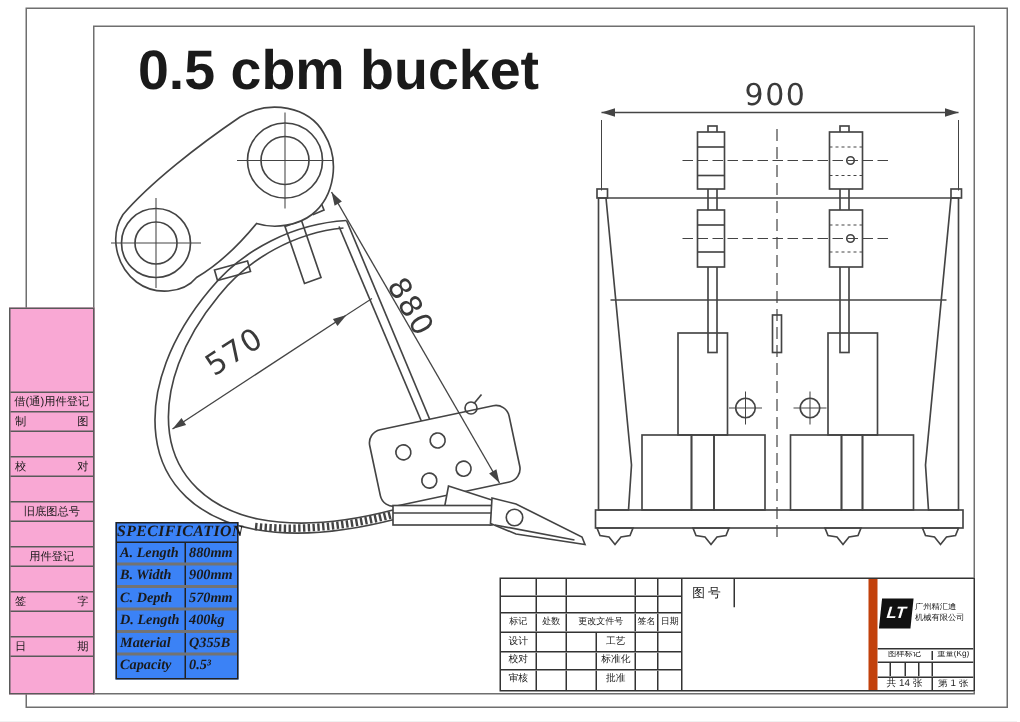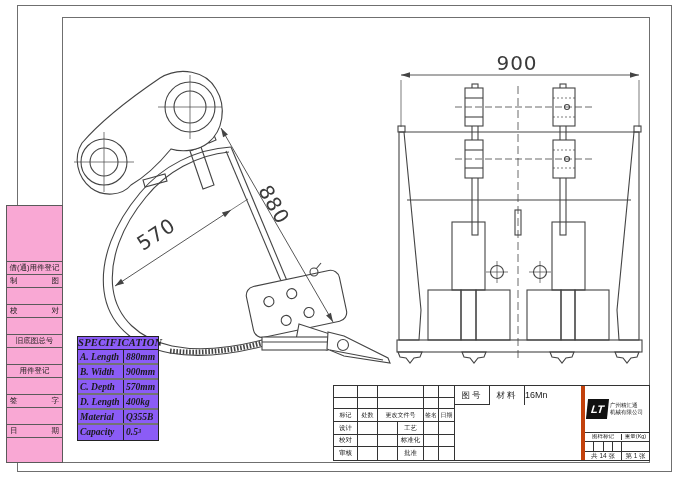--- a/index.html
+++ b/index.html
@@ -5,21 +5,21 @@
   *{margin:0;padding:0;box-sizing:border-box}
   html,body{background:#e8e8e8}
   .page{position:relative;width:680px;height:481px;background:#fff;overflow:hidden;
         font-family:"Liberation Sans",sans-serif;color:#1a1a1a}
   .outer-border{position:absolute;left:17px;top:5px;width:655px;height:467px;border:1px solid #6f6f6f;z-index:1}
   .inner-frame{position:absolute;left:62px;top:17px;width:588px;height:446px;border:1px solid #6f6f6f;z-index:1}
   .drawing-svg{position:absolute;left:0;top:0;z-index:2}
   .main-title{position:absolute;left:92px;top:26px;font-size:37px;font-weight:bold;z-index:3;white-space:nowrap}
 
   
-  .spec{position:absolute;left:77px;top:336px;width:82px;z-index:3;background:#8b5cf6;border:1.5px solid #222;
+  .spec{position:absolute;left:77px;top:348px;width:82px;z-index:3;background:#3b82f6;border:1.5px solid #222;
         font-family:"Liberation Serif",serif;font-style:italic;font-weight:bold}
   .spec-header{height:13px;border-bottom:1px solid #222;text-align:center;font-size:10.5px;line-height:12px;letter-spacing:.3px}
   .spec-row{display:flex;height:15px;border-bottom:2px solid #737373;font-size:9.5px;line-height:14px}
   .spec-row:last-child{border-bottom:none}
   .spec-label{width:46px;border-right:1px solid #222;padding-left:2px;white-space:nowrap;overflow:hidden}
   .spec-value{flex:1;padding-left:2px;white-space:nowrap;overflow:hidden}
 
   
   .strip{position:absolute;left:6px;top:205px;width:57px;height:258px;z-index:3;background:#f9a8d4;
          border:1px solid #5a5a5a;font-size:7.5px;line-height:1}
@@ -32,21 +32,21 @@
   .tb{position:absolute;left:333px;top:385px;width:317px;height:76px;z-index:3;background:#fff;
       border:1px solid #333;display:flex;font-size:7px;line-height:1}
   .tb div{overflow:hidden;white-space:nowrap}
   .tb-left{width:121px;border-right:1px solid #333;display:flex;flex-direction:column}
   .rev-empty{display:grid;grid-template-columns:24px 20px 46px 15px 1fr;height:12px;border-bottom:1px solid #333}
   .rev-head{display:grid;grid-template-columns:24px 20px 46px 15px 1fr;height:13px;border-bottom:1px solid #333;font-size:6px}
   .role-row{display:grid;grid-template-columns:24px 20px 20px 26px 15px 1fr;height:13px;border-bottom:1px solid #333;font-size:6.5px}
   .role-row:last-child,.tb-mid-row:last-child{border-bottom:none}
   .rev-empty>div,.rev-head>div,.role-row>div{border-right:1px solid #333;display:flex;align-items:center;justify-content:center}
   .rev-empty>div:last-child,.rev-head>div:last-child,.role-row>div:last-child{border-right:none}
-  .tb-mid{width:130px;border-right:4px solid #c2410c;display:flex;flex-direction:row}
+  .tb-mid{width:130px;border-right:6px solid #c2410c;display:flex;flex-direction:column}
   .tb-mid-row{display:flex;height:19px;border-bottom:1px solid #333}
   .tb-mid-label{width:35px;border-right:1px solid #333;display:flex;align-items:center;justify-content:center;
                 font-size:8.5px;letter-spacing:2px}
   .tb-mid-value{flex:1;display:flex;align-items:center;justify-content:center;font-size:9px}
   .qty-cell{width:31px;border-right:1px solid #333;display:flex;align-items:center;justify-content:center;font-size:8px}
   .qty-cell:last-child{border-right:none;flex:1}
   .tb-right{flex:1;display:flex;flex-direction:column}
   .tb-logo-row{height:47px;border-bottom:1px solid #333;display:flex;align-items:center;padding:2px}
   .logo-mark{width:21px;height:20px;background:#111;color:#fff;font-weight:bold;font-style:italic;
              display:flex;align-items:center;justify-content:center;font-size:11px;flex:none;transform:skewX(-6deg)}
@@ -66,20 +66,21 @@
   .dim{font-family:"DejaVu Sans",sans-serif;font-size:20px;fill:#3a3a3a;letter-spacing:1px}
 </style>
 </head>
 <body>
 
 <div class="page">
 
   <div class="outer-border"></div>
   <div class="inner-frame"></div>
 
+  <div class="main-title">0.5 cbm bucket</div>
 
   <svg class="drawing-svg" width="680" height="481" viewBox="0 0 680 481">
 
     <g stroke="#444" fill="none" stroke-width="1.1">
 
       <path d="M 231,147 C 196,149 162,166 140,193 C 114,224 100,259 104,291 C 108,323 132,346 170,353 C 203,359 237,353 264,346"></path>
       <path d="M 229,152 C 197,155 166,172 146,197 C 122,226 109,259 113,289 C 117,318 139,339 172,346 C 202,352 235,347 262,340"></path>
 
       <path d="M 231,147 L 308,331"></path>
       <path d="M 226,151 L 303,333"></path>
@@ -318,24 +319,20 @@
           <div></div>
           <div></div>
       </div>
     </div>
 
     <div class="tb-mid">
       <div class="tb-mid-row">
         <div class="tb-mid-label">图号</div>
         <div class="tb-mid-value"></div>
       </div>
-      <div class="tb-mid-row">
-        <div class="tb-mid-label">材料</div>
-        <div class="tb-mid-value">16Mn</div>
-      </div>
     </div>
 
     <div class="tb-right">
       <div class="tb-logo-row">
         <div class="logo-mark">LT</div>
         <div class="company">
           <div>广州精汇通</div>
           <div>机械有限公司</div>
         </div>
       </div>

